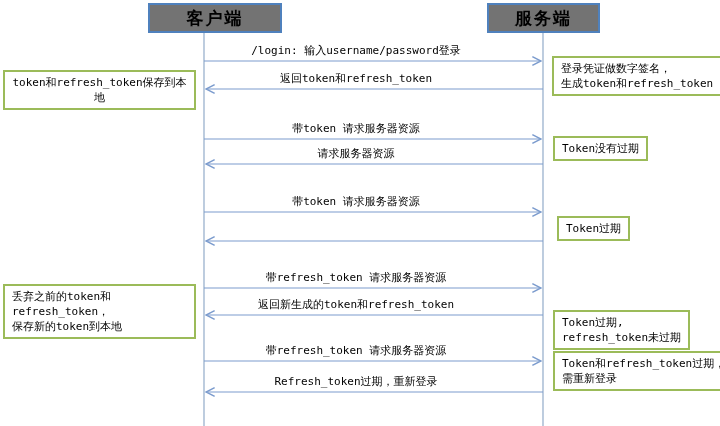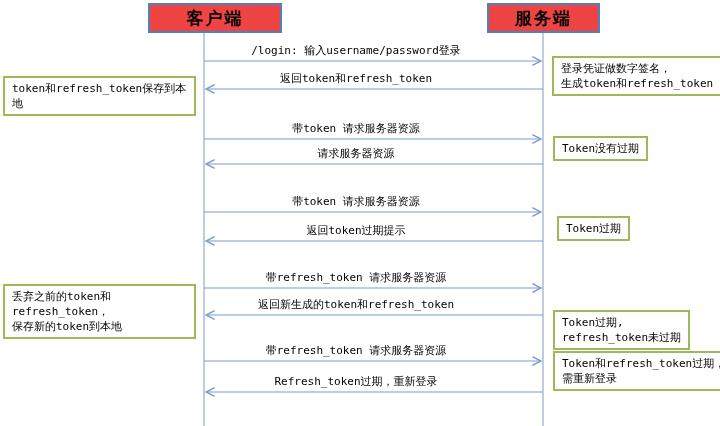--- a/index.html
+++ b/index.html
@@ -5,36 +5,36 @@
   html,body{margin:0;padding:0;background:#ffffff;}
   .stage{
     position:relative;width:720px;height:426px;background:#ffffff;
     overflow:hidden;
     font-family:"DejaVu Sans Mono","DejaVu Sans",monospace;
     color:#000;
   }
   .links{position:absolute;left:0;top:0;}
   .actor{
     position:absolute;height:26px;line-height:26px;
-    border:2px solid #4f81bd;background:#ef4444;
+    border:2px solid #4f81bd;background:#737373;
     text-align:center;font-family:"DejaVu Sans","Liberation Sans",sans-serif;
     font-size:17px;font-weight:bold;letter-spacing:2px;
   }
   .actor.client{left:148px;top:3px;width:130px;}
   .actor.server{left:487px;top:3px;width:109px;}
   .msg{
     position:absolute;left:204px;width:304px;height:16px;line-height:16px;
     text-align:center;font-size:11px;white-space:nowrap;
   }
   .note{
     position:absolute;border:2px solid #9bbb59;background:#ffffff;
     padding:3px 7px;font-size:11px;line-height:15px;
     white-space:pre-line;max-width:175px;width:max-content;
   }
-  .n-l1{left:3px;top:76px;}
+  .n-l1{left:3px;top:70px;text-align:center;}
   .n-l2{left:3px;top:284px;}
   .n-r1{left:552px;top:56px;}
   .n-r2{left:553px;top:136px;}
   .n-r3{left:557px;top:216px;}
   .n-r4{left:553px;top:282px;margin-top:28px;}
   .n-r5{left:553px;top:351px;}
 </style>
 </head>
 <body>
 
@@ -62,21 +62,20 @@
   </svg>
 
   <div class="actor client">客户端</div>
   <div class="actor server">服务端</div>
 
   <div class="msg" style="top:43px">/login: 输入username/password登录</div>
   <div class="msg" style="top:71px">返回token和refresh_token</div>
   <div class="msg" style="top:121px">带token 请求服务器资源</div>
   <div class="msg" style="top:146px">请求服务器资源</div>
   <div class="msg" style="top:194px">带token 请求服务器资源</div>
-  <div class="msg" style="top:223px">返回token过期提示</div>
   <div class="msg" style="top:270px">带refresh_token 请求服务器资源</div>
   <div class="msg" style="top:297px">返回新生成的token和refresh_token</div>
   <div class="msg" style="top:343px">带refresh_token 请求服务器资源</div>
   <div class="msg" style="top:374px">Refresh_token过期，重新登录</div>
 
   <div class="note n-l1">token和refresh_token保存到本地</div>
   <div class="note n-l2">丢弃之前的token和refresh_token，
 保存新的token到本地</div>
 
   <div class="note n-r1">登录凭证做数字签名，

